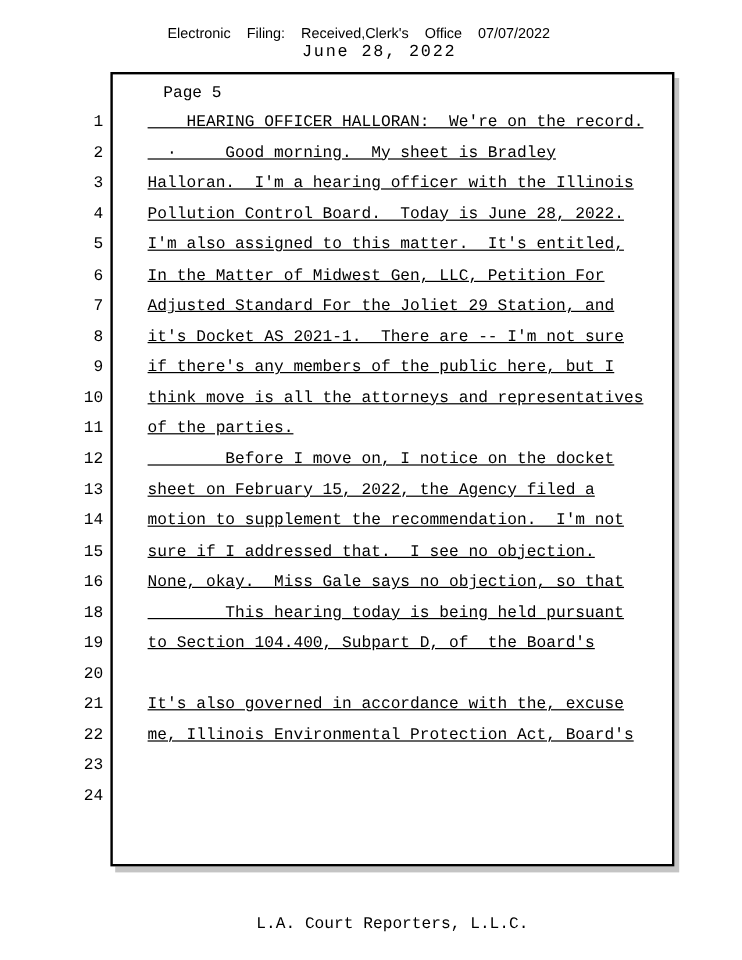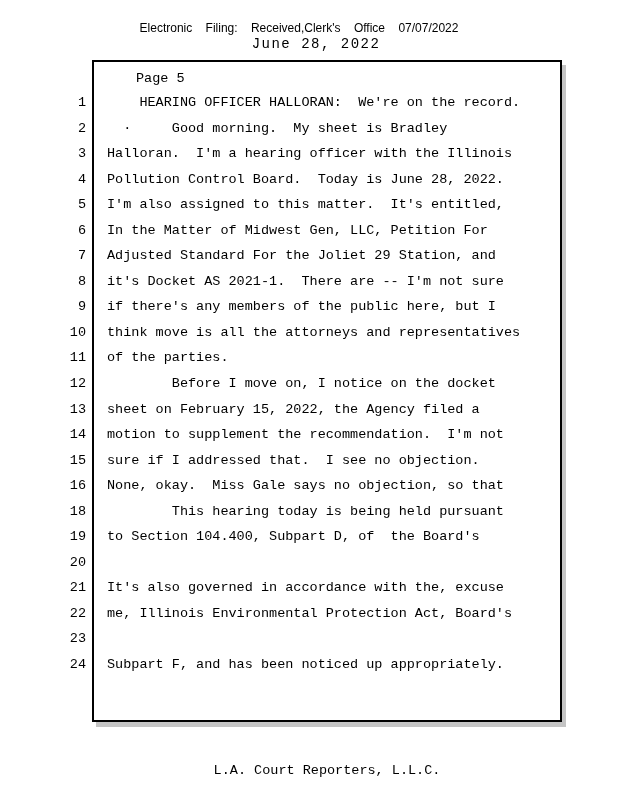--- a/index.html
+++ b/index.html
@@ -56,22 +56,23 @@
     display:flex;
     height:25.55px; line-height:25.55px;
     font-size:13.5px;
   }
   .num {
     width:86px;
     text-align:right;
     flex:0 0 auto;
   }
   .txt {
-    margin-left:21px;
+    margin-left:37px;
     white-space:pre;
+    text-decoration:underline;
   }
 
   
   .footer {
     position:absolute; left:92px; top:732px; width:470px;
     text-align:center;
     font-size:13.5px;
     line-height:15.5px;
     white-space:pre;
   }
@@ -169,20 +170,19 @@
     </div>
     <div class="row">
       <span class="num">22</span>
       <span class="txt">me, Illinois Environmental Protection Act, Board's</span>
     </div>
     <div class="row">
       <span class="num">23</span>
     </div>
     <div class="row">
       <span class="num">24</span>
-      <span class="txt">Subpart F, and has been noticed up appropriately.</span>
     </div>
   </div>
 
 <div class="footer">
   <div>L.A. Court Reporters, L.L.C.</div>
   
 </div>
 
 </body></html>

